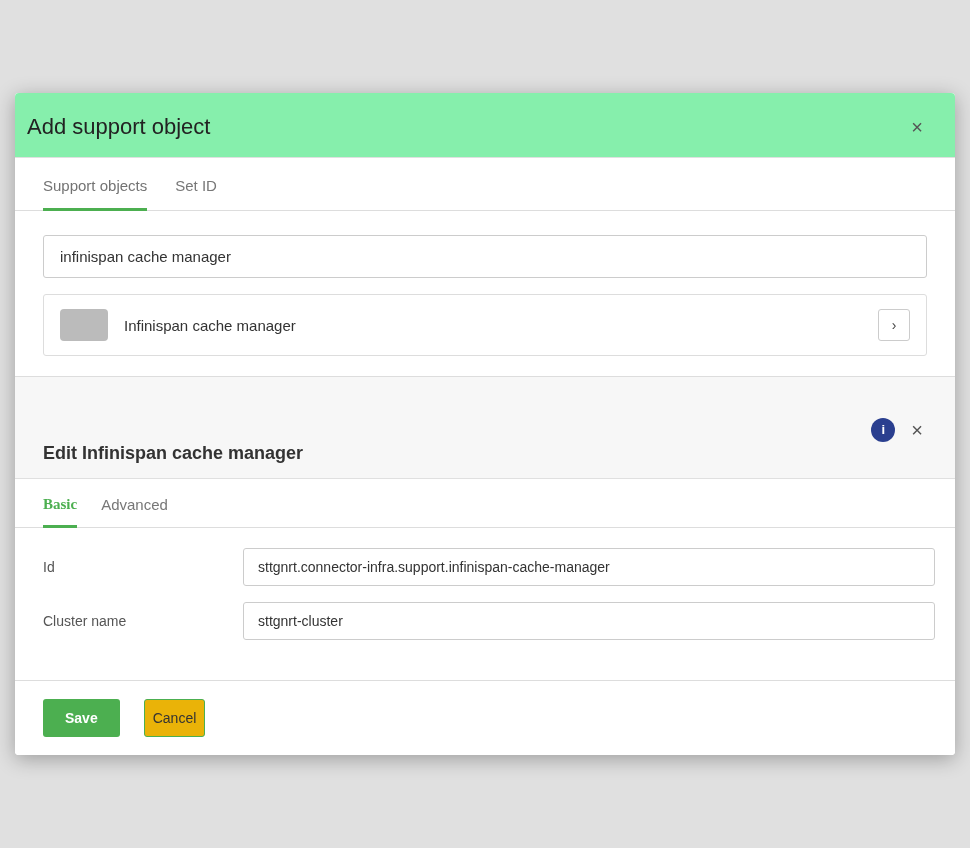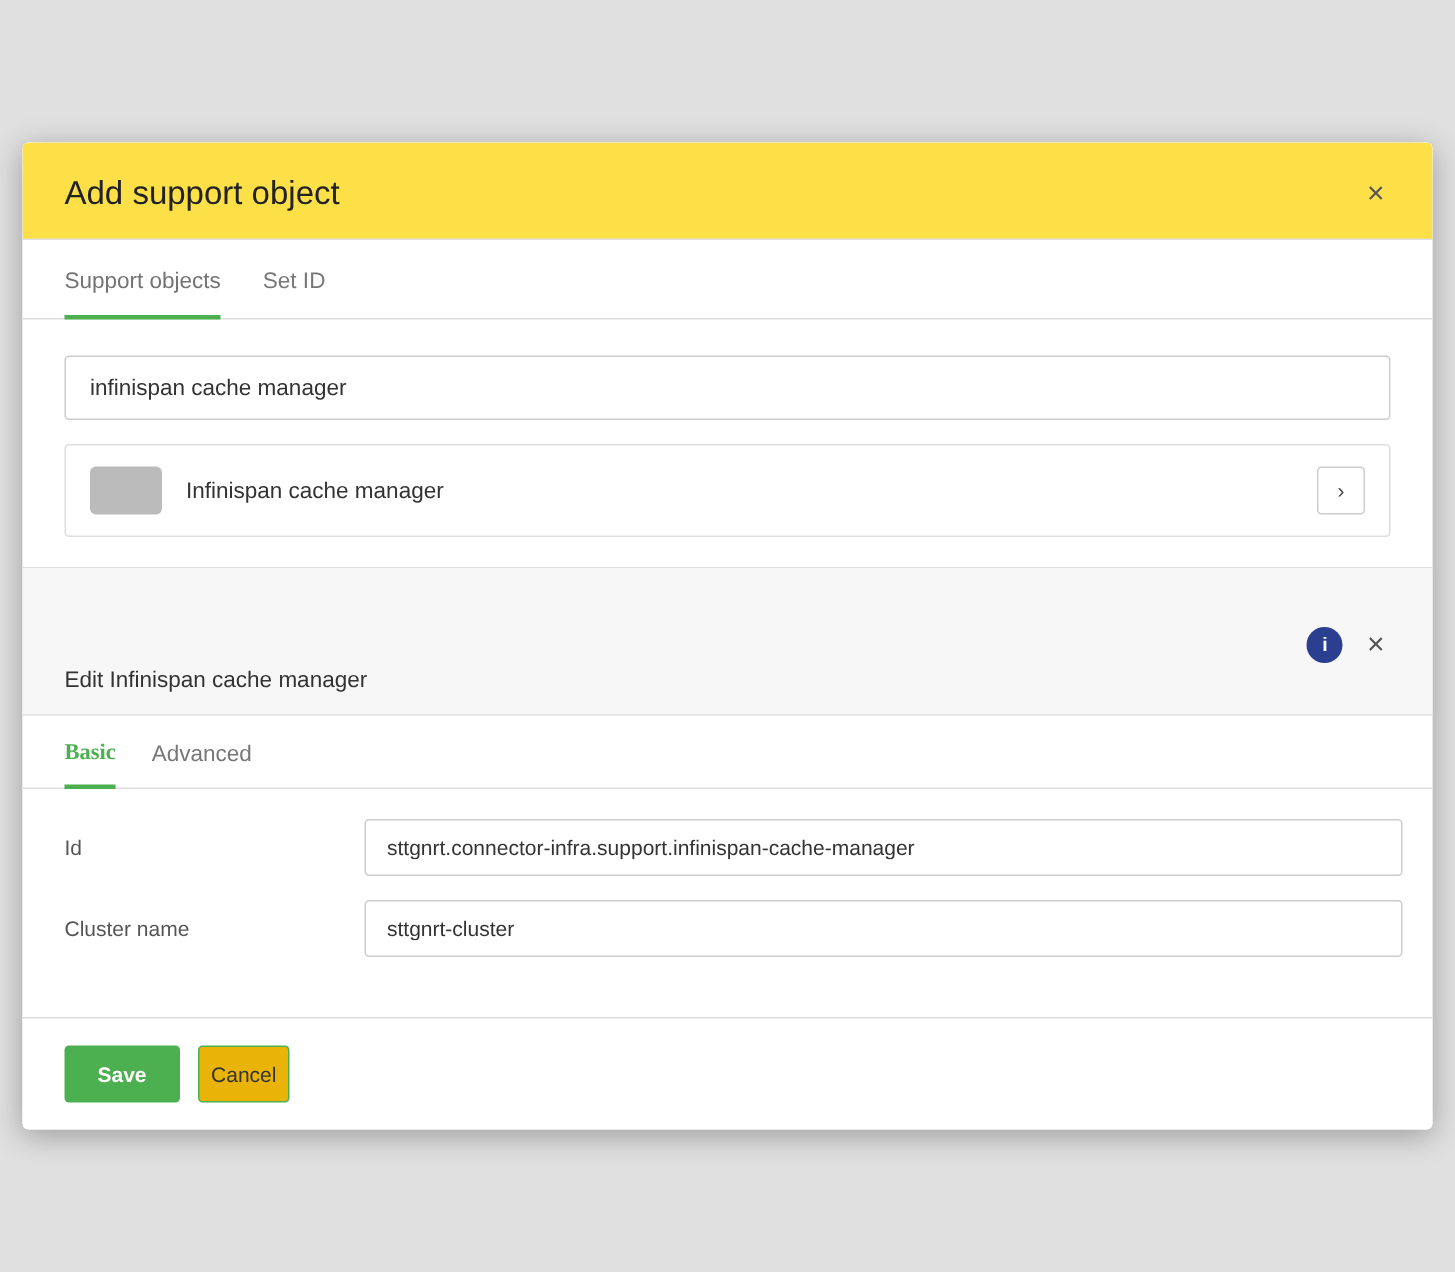--- a/index.html
+++ b/index.html
@@ -27,22 +27,22 @@
     }
 
     
     .modal-top {
       background: #fff;
     }
     .modal-header {
       display: flex;
       justify-content: space-between;
       align-items: center;
-      padding: 20px 28px 16px 28px;
-      background: #fde047;
+      padding: 20px 28px 16px 12px;
+      background: #86efac;
       border-bottom: 1px solid #e0e0e0;
     }
     .modal-title {
       font-size: 22px;
       font-weight: 500;
       color: #222;
     }
     .close-btn {
       background: none;
       border: none;
@@ -144,23 +144,23 @@
     }
     .edit-panel-header {
       display: flex;
       justify-content: space-between;
       align-items: center;
       padding: 18px 28px 14px 28px;
       background: #f7f7f7;
       border-bottom: 1px solid #e0e0e0;
     }
     .edit-panel-title {
-      font-size: 15px;
-      color: #333;
-      font-weight: 400;
+      font-size: 18px;
+      color: #333;
+      font-weight: 700;
       margin-top: 48px;
     }
     .edit-header-actions {
       display: flex;
       align-items: center;
       gap: 12px;
     }
     .info-icon {
       width: 24px;
       height: 24px;
@@ -220,21 +220,21 @@
       font-size: 14px;
       border: 1px solid #ccc;
       border-radius: 3px;
       outline: none;
       color: #333;
     }
 
     
     .modal-footer {
       display: flex;
-      gap: 12px;
+      gap: 24px;
       padding: 18px 28px;
       border-top: 1px solid #ddd;
       background: #fff;
     }
     .btn-save {
       background: #4caf50;
       color: #fff;
       border: none;
       border-radius: 3px;
       padding: 10px 22px;

